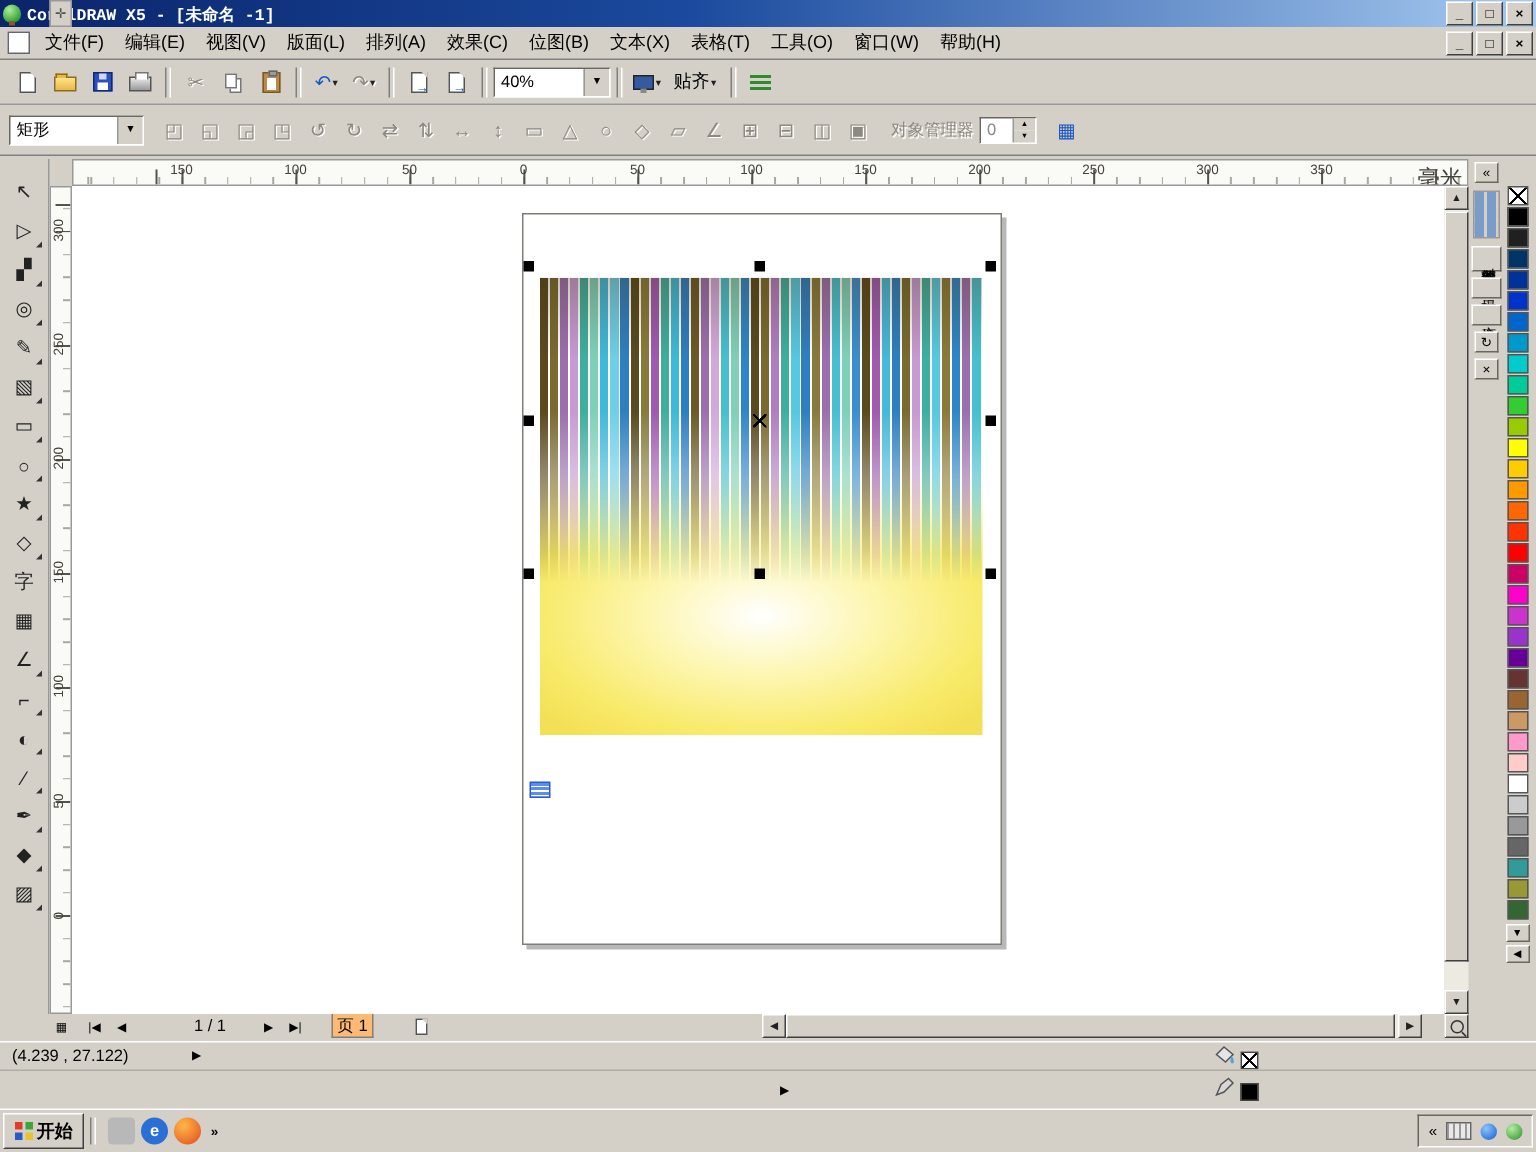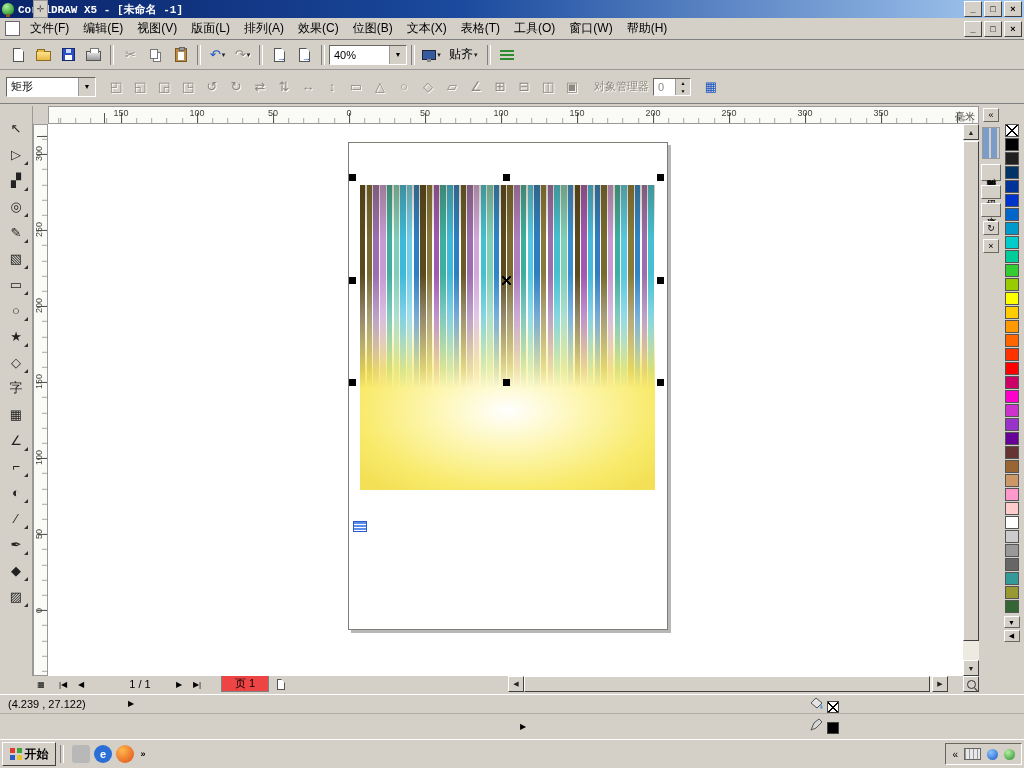--- a/index.html
+++ b/index.html
@@ -71,21 +71,21 @@
   .has-flyout::after{content:"";position:absolute;right:1px;bottom:1px;border-style:solid;border-width:0 0 4px 4px;border-color:transparent transparent #333 transparent;}
   
   #corner{left:33,top:106px;left:33px;width:15px;height:18px;background:#d4d0c8;border:1px solid #999;box-sizing:border-box;
           display:flex;align-items:center;justify-content:center;font-size:9px;color:#555;}
   #hruler{left:48px;top:106px;width:931px;height:18px;background:#fafaf6;border:1px solid #999;box-sizing:border-box;overflow:hidden;}
   #hruler .minor{position:absolute;left:0;right:0;bottom:0;height:5px;
       background:repeating-linear-gradient(90deg,#a8a8a0 0 1px,transparent 1px 15.2px);background-position:11.2px 0;}
   #hruler .major{position:absolute;left:0;right:0;bottom:0;height:10px;
       background:repeating-linear-gradient(90deg,#55534c 0 1px,transparent 1px 76px);background-position:72px 0;}
   .rlabel{position:absolute;top:1px;transform:translateX(-50%);font-size:9px;color:#44423c;}
-  #hruler .unit{position:absolute;right:3px;top:3px;font-size:10px;color:#44423c;}
+  #hruler .unit{position:absolute;right:3px;top:3px;font-size:15px;color:#44423c;}
   #vruler{left:33px;top:124px;width:15px;height:552px;background:#fafaf6;border:1px solid #999;box-sizing:border-box;overflow:hidden;}
   #vruler .minor{position:absolute;top:0;bottom:0;right:0;width:5px;
       background:repeating-linear-gradient(#a8a8a0 0 1px,transparent 1px 15.2px);background-position:0 13.8px;}
   #vruler .major{position:absolute;top:0;bottom:0;right:0;width:10px;
       background:repeating-linear-gradient(#55534c 0 1px,transparent 1px 76px);background-position:0 29px;}
   .vlabel{position:absolute;left:0px;width:13px;height:14px;writing-mode:vertical-rl;transform:rotate(180deg);
           font-size:9px;color:#44423c;text-align:center;}
   
   #canvas{left:48px;top:124px;width:915px;height:552px;background:#ffffff;overflow:hidden;}
   #page{left:348px;top:142px;width:320px;height:488px;background:#fff;border:1px solid #7f7d76;
@@ -107,21 +107,21 @@
   #vscroll{left:963px;top:124px;width:16px;height:552px;background:#eceae1;}
   .sbtn{position:absolute;width:16px;height:16px;background:#d4d0c8;border:1px solid;border-color:#fff #404040 #404040 #fff;
         display:flex;align-items:center;justify-content:center;font-size:7px;color:#222;box-sizing:border-box;}
   #vthumb{position:absolute;left:0;top:17px;width:16px;height:500px;background:#d4d0c8;border:1px solid;border-color:#fff #404040 #404040 #fff;box-sizing:border-box;}
   #hscrollrow{left:33px;top:676px;width:946px;height:16px;background:#d4d0c8;}
   #hs-track{position:absolute;left:475px;top:0;width:440px;height:16px;background:#eceae1;}
   #hthumb{position:absolute;left:16px;top:0;width:406px;height:16px;background:#d4d0c8;border:1px solid;border-color:#fff #404040 #404040 #fff;box-sizing:border-box;}
   .navbtn{position:absolute;top:0;width:16px;height:16px;background:#d4d0c8;display:flex;align-items:center;justify-content:center;
           font-size:8px;border:1px solid #d4d0c8;box-sizing:border-box;}
   #pagecount{position:absolute;left:78px;top:2px;width:58px;text-align:center;font-size:11px;}
-  #pagetab{position:absolute;left:188px;top:0;width:48px;height:16px;background:#ef4444;border:1px solid #808080;border-top:none;
+  #pagetab{position:absolute;left:188px;top:0;width:28px;height:16px;background:#fdba74;border:1px solid #808080;border-top:none;
            display:flex;align-items:center;justify-content:center;font-size:11px;box-sizing:border-box;}
   #navigator{left:963px;top:676px;width:16px;height:16px;background:#d4d0c8;border:1px solid;border-color:#fff #404040 #404040 #fff;
              box-sizing:border-box;display:flex;align-items:center;justify-content:center;}
   #navigator .lens{width:7px;height:7px;border:1px solid #333;border-radius:50%;position:relative;}
   #navigator .lens::after{content:"";position:absolute;right:-3px;bottom:-2px;width:4px;height:1px;background:#333;transform:rotate(45deg);}
   
   #dockerstrip{left:981px;top:106px;width:20px;height:586px;background:#d4d0c8;display:flex;flex-direction:column;align-items:center;}
   .dk-btn{width:16px;height:14px;display:flex;align-items:center;justify-content:center;font-size:9px;background:#d4d0c8;
           border:1px solid;border-color:#fff #6a675f #6a675f #fff;margin:2px 0;box-sizing:border-box;}
   #dk-grid{width:16px;height:30px;margin:3px 0;background:

